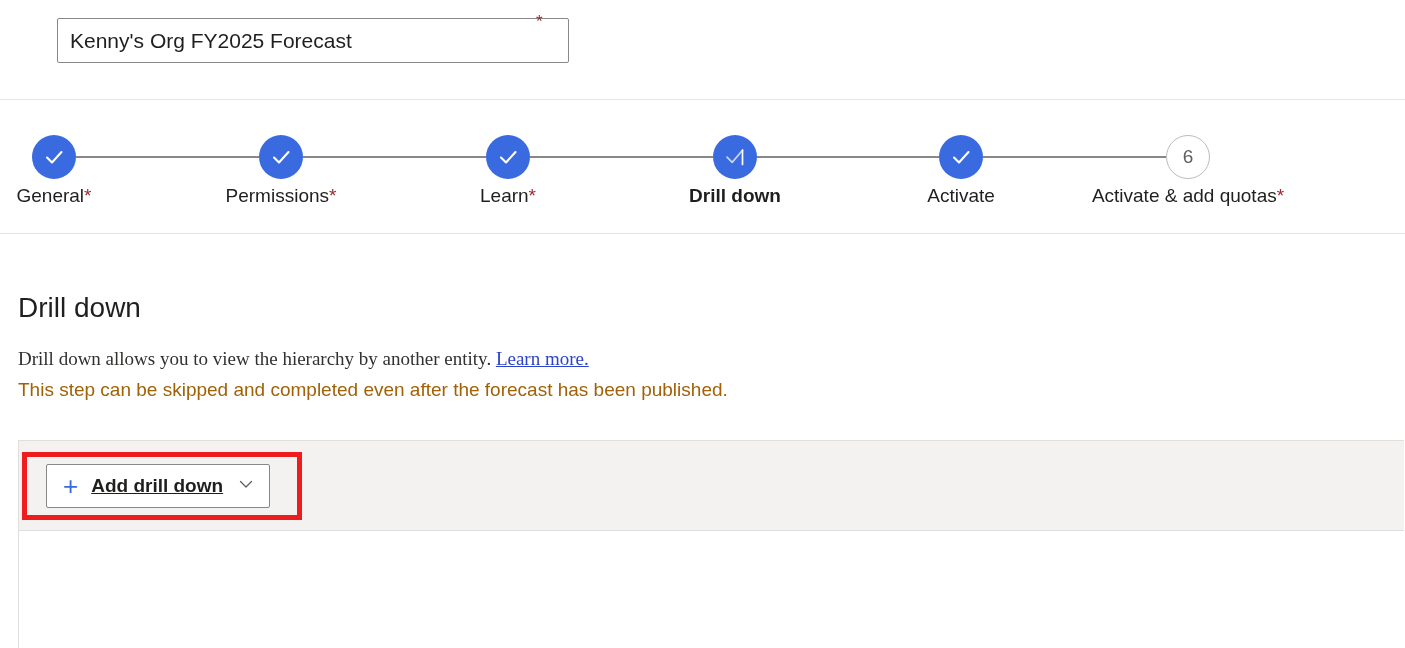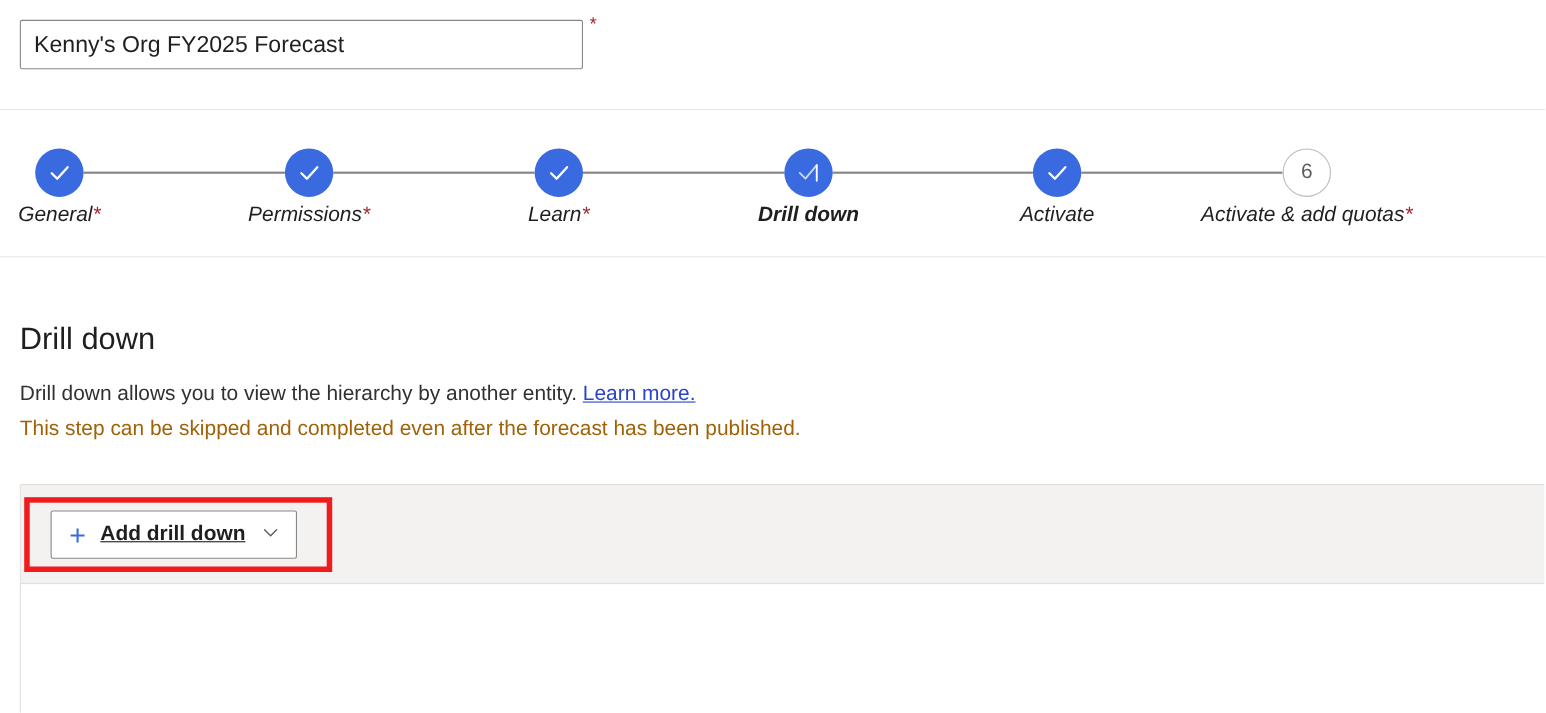--- a/index.html
+++ b/index.html
@@ -37,20 +37,21 @@
     height: 100%;
     box-sizing: border-box;
     border: 1px solid #8a8886;
     border-radius: 2px;
     background: #ffffff;
     font-family: "Liberation Sans", sans-serif;
     font-size: 21px;
     color: #201f1e;
     padding: 0 12px;
     outline: none;
+    margin-left: 39px;
   }
   .required-star {
     position: absolute;
     left: 536px;
     top: 13px;
     color: #a4262c;
     font-size: 17px;
     line-height: 17px;
   }
 
@@ -91,21 +92,20 @@
   }
   .step-circle svg { display: block; }
   .step-label {
     position: absolute;
     top: 50px;
     left: 0;
     transform: translateX(-50%);
     white-space: nowrap;
     font-size: 19px;
     color: #201f1e;
-    font-style: italic;
   }
   .step-label.current { font-weight: bold; }
   .step-label .star {
     color: #a4262c;
   }
   .connector {
     position: absolute;
     top: 56px;
     height: 2px;
     background: #8a8886;
@@ -121,20 +121,21 @@
     color: #201f1e;
     margin: 0;
   }
   .desc-line1 {
     position: absolute;
     left: 18px;
     top: 348px;
     font-size: 19px;
     color: #323130;
     white-space: nowrap;
+    font-family: Liberation Serif, serif;
   }
   .desc-line2 {
     position: absolute;
     left: 18px;
     top: 379px;
     font-size: 19px;
     color: #a16207;
     white-space: nowrap;
   }
   .learn-more {

